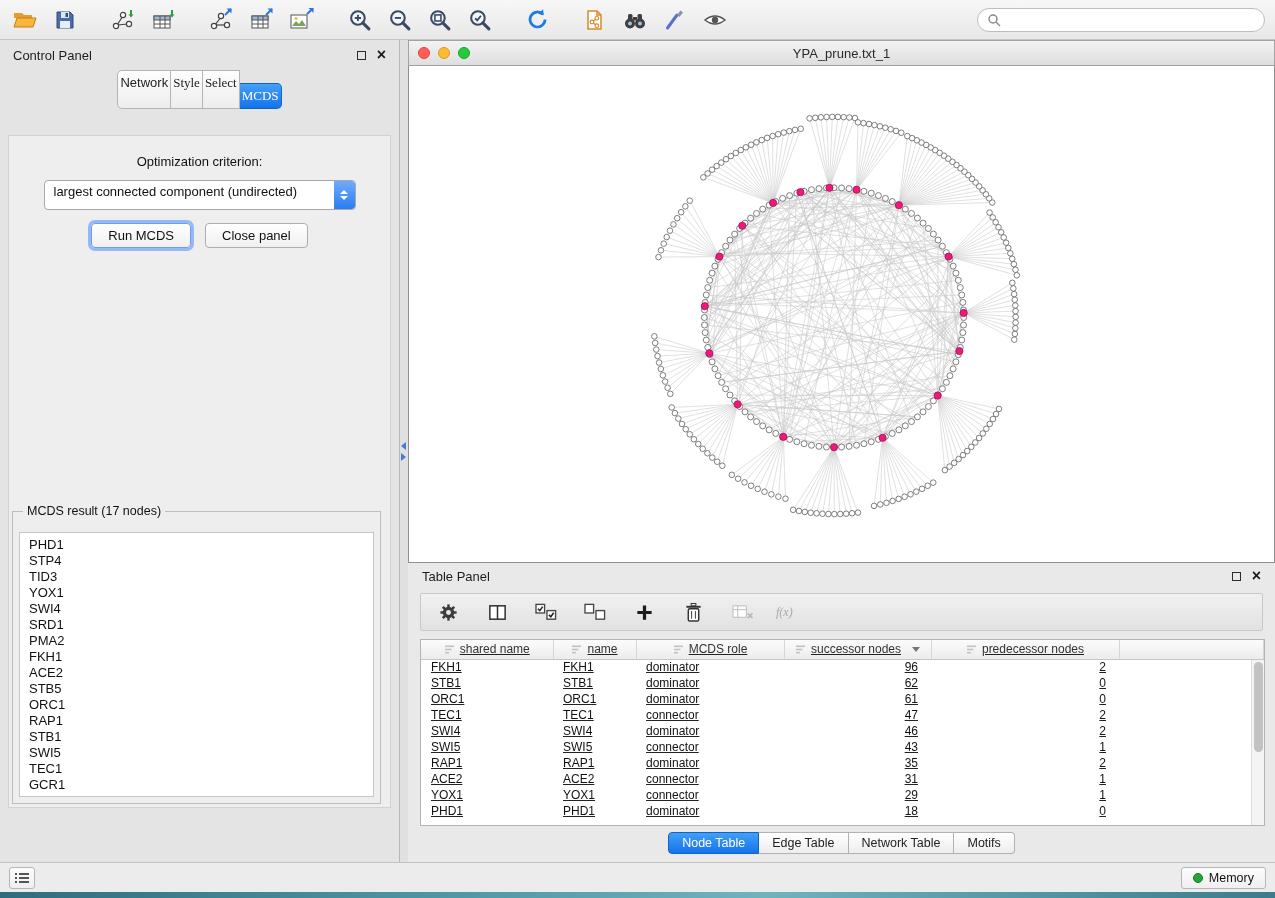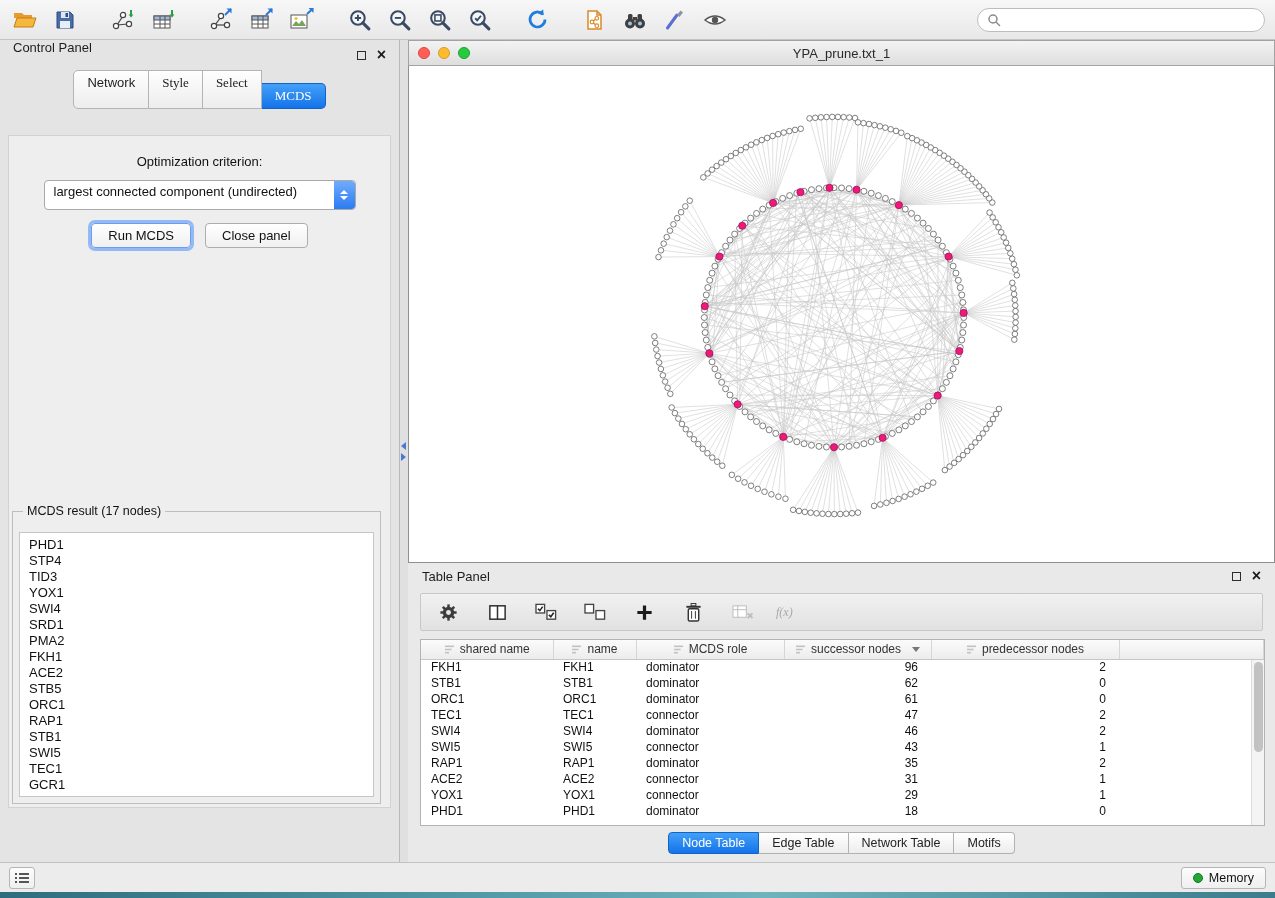--- a/index.html
+++ b/index.html
@@ -16,28 +16,28 @@
              display:flex; align-items:center; padding:0 10px; }
   .tb-group { display:flex; align-items:center; gap:10px; margin-right:28px; }
   .tbtn { width:30px; height:30px; display:flex; align-items:center; justify-content:center; border-radius:4px; }
   .search-box { margin-left:auto; width:288px; height:24px; background:#fff; border:1px solid #bdbdbd;
                 border-radius:13px; display:flex; align-items:center; padding:0 9px; gap:6px; }
   .search-box input { border:none; outline:none; flex:1; font-size:13px; font-family:"Liberation Sans",sans-serif; background:transparent; }
 
   
   .control-panel { position:absolute; left:0; top:40px; width:400px; bottom:30px;
                    background:#e4e4e4; border-right:1px solid #b8b8b8; }
-  .panel-header { height:30px; display:flex; padding:0 13px; font-size:13px; color:#1d1d1d; }
+  .panel-header { height:30px; display:flex; align-items:center; padding:0 13px; font-size:13px; color:#1d1d1d; }
   .win-btns { margin-left:auto; display:flex; align-items:center; gap:11px; }
   .float-glyph { width:9px; height:9px; border:1.5px solid #2c2c2c; display:inline-block; }
   .close-glyph { font-size:16px; font-weight:bold; color:#1a1a1a; line-height:10px; }
 
   .cp-tabs { display:flex; justify-content:center; margin-top:0px; }
   .cp-tab { border:1px solid #b4b4b4; background:linear-gradient(#fefefe,#ededed);
-            padding:4px 13px; font-size:13px; color:#222; }
+            padding:4px 2px; font-size:13px; color:#222; }
   .cp-tab + .cp-tab { border-left:none;font-family:Liberation Serif, serif; }
   .cp-tab:first-child { border-radius:5px 0 0 5px; }
   .cp-tab:last-child { border-radius:0 5px 5px 0; }
   .cp-tab.active { background:linear-gradient(#44a0f8,#1473ea); color:#fff; border-color:#1263c6;margin-top:13px; }
 
   .cp-body { position:absolute; top:95px; left:8px; right:8px; bottom:54px;
              background:#eeeeee; border:1px solid #d2d2d2; }
   .opt-label { text-align:center; margin-top:18px; font-size:13px; color:#111; }
   .select-box { position:relative; width:312px; height:30px; margin:11px auto 0 auto; background:#fff;
                 border:1px solid #a9a9a9; border-radius:4px; font-size:13px; line-height:21px;
@@ -78,21 +78,21 @@
 
   
   .table-panel { position:absolute; left:408px; top:563px; right:0; bottom:30px; background:#e9e9e9; }
   .tp-header { height:26px; display:flex; align-items:center; padding:0 14px; font-size:13px; color:#1d1d1d; }
   .tp-toolbar { margin:4px 12px 0 12px; height:38px; background:linear-gradient(#f1f1f1,#e1e1e1);
                 border:1px solid #c8c8c8; border-radius:2px; display:flex; align-items:center;
                 padding:0 12px; gap:19px; }
   .fx { font-family:"Liberation Serif", serif; font-style:italic; font-size:12px; color:#a9a9a9; }
 
   .tp-table-wrap { position:absolute; left:12px; right:10px; top:76px; bottom:36px;
-                   background:#fff; border:1px solid #b3b3b3; overflow:hidden; }
+                   background:#fff; border:1px solid #b3b3b3; overflow:hidden;text-decoration:underline; }
   table { border-collapse:collapse; width:100%; table-layout:fixed; }
   thead th { background:linear-gradient(#fbfbfb,#ececec); border-right:1px solid #d6d6d6;
              border-bottom:1px solid #c6c6c6; height:19px; font-weight:normal; font-size:12px; color:#333; }
   .th-inner { display:flex; align-items:center; justify-content:center; gap:5px; }
   .th-dd { width:0; height:0; border-left:4px solid transparent; border-right:4px solid transparent;
            border-top:5px solid #777; margin-left:6px; }
   tbody td { height:16px; font-size:12px; color:#111; padding:0 10px; white-space:nowrap; overflow:hidden; }
   tbody td.num { text-align:right; padding-right:13px; }
   .vscroll { position:absolute; top:20px; right:0; bottom:0; width:13px; background:#f4f4f4; border-left:1px solid #dcdcdc; }
   .vthumb { position:absolute; top:2px; left:2px; width:9px; height:90px; border-radius:5px; background:#c2c2c2; }

